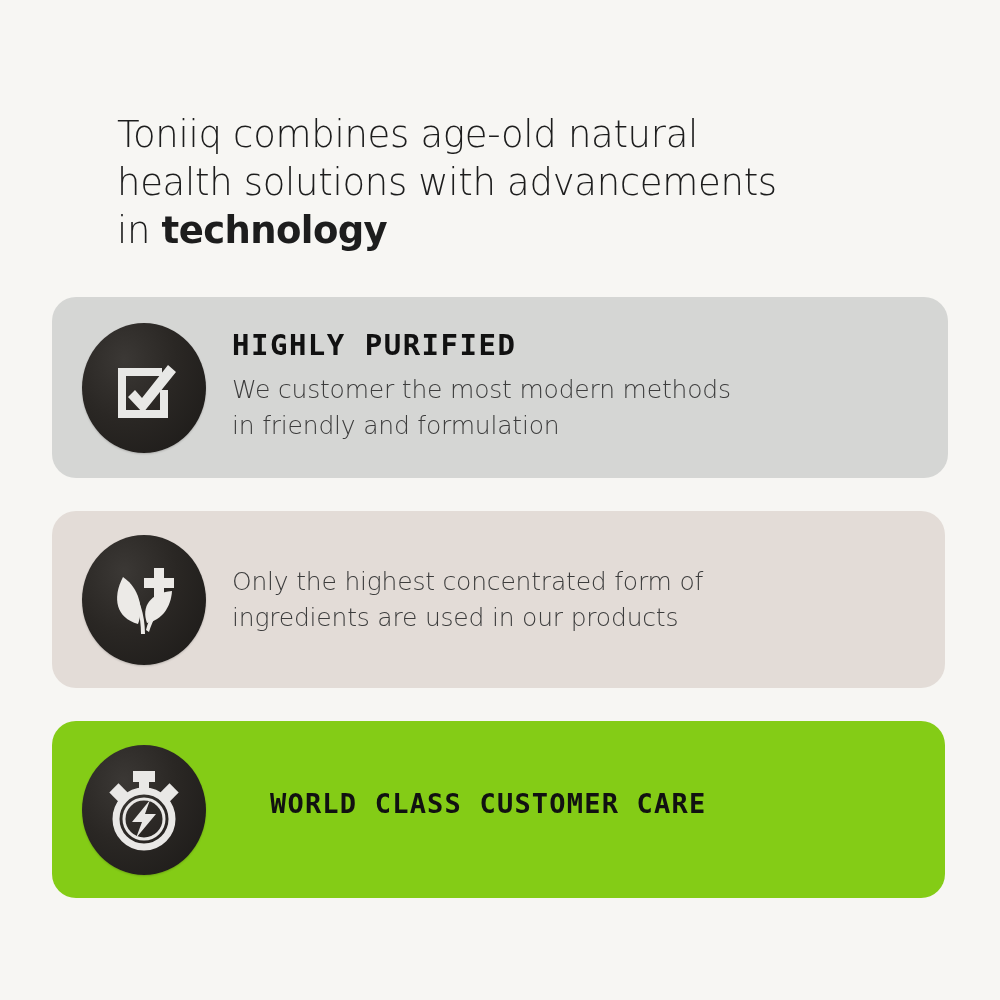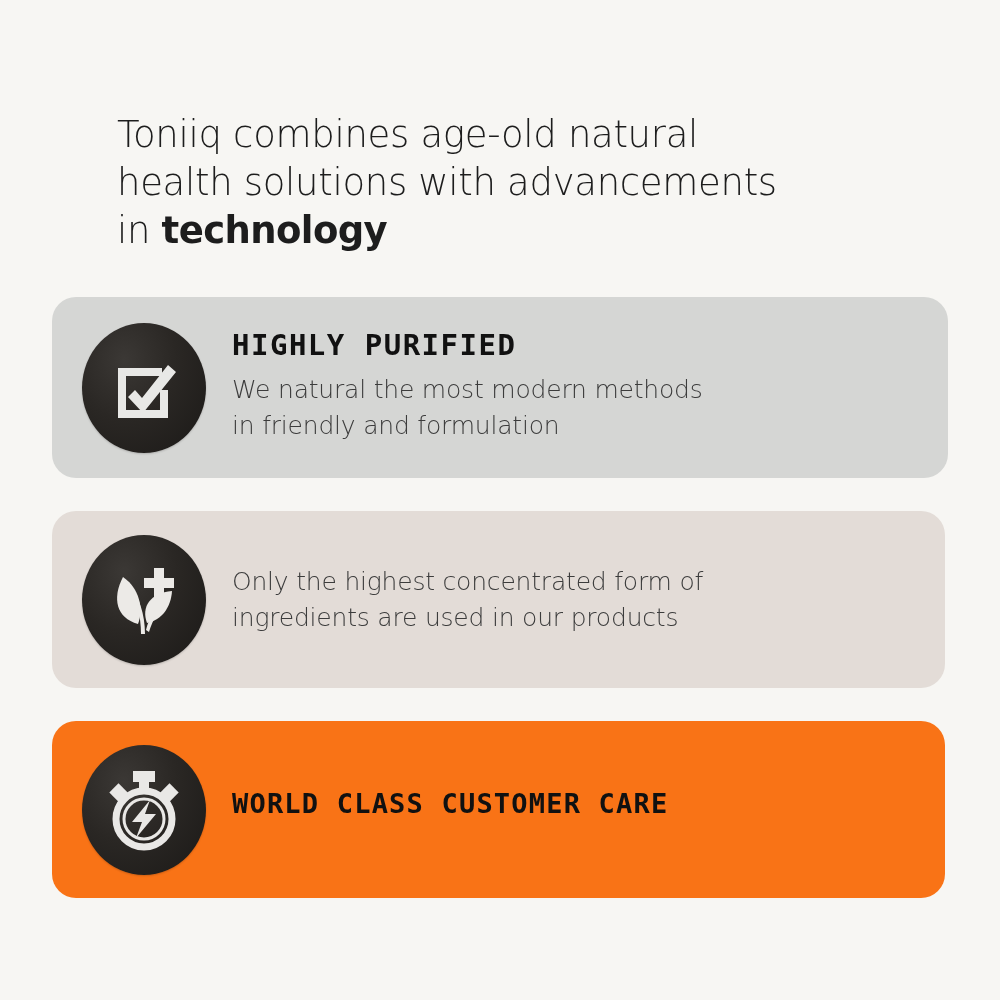--- a/index.html
+++ b/index.html
@@ -66,22 +66,23 @@
     background: #d5d6d4;
   }
   .card-2 {
     height: 177px;
     width: 893px;
     background: #e3dcd7;
   }
   .card-3 {
     height: 177px;
     width: 893px;
-    background: #f97316;
+    background: #84cc16;
     margin-bottom: 8px;
+    gap: 38px;
   }
 
   .icon-wrap {
     flex: 0 0 auto;
     width: 124px;
     height: 124px;
     margin-right: 26px;
     display: flex;
     align-items: center;
     justify-content: center;
@@ -156,21 +157,21 @@
 
             <path d="M12 18 H56 V26 H20 V60 H54 V40 H62 V68 H12 Z" fill="#e8e8e6"></path>
 
             <path d="M29 40 L22 47 L37 63 L70 22 L62 15 L36 48 Z" fill="#e8e8e6"></path>
           </svg>
         </div>
       </div>
       <div class="card-text">
         <div class="card-title">HIGHLY PURIFIED</div>
         <p class="card-desc">
-          <span class="line">We natural the most modern methods</span>
+          <span class="line">We customer the most modern methods</span>
           <span class="line">in friendly and formulation</span>
         </p>
       </div>
     </div>
 
     <div class="card card-2">
       <div class="icon-wrap">
         <div class="icon-badge">
           <svg width="80" height="80" viewBox="0 0 80 80" aria-hidden="true">
 

